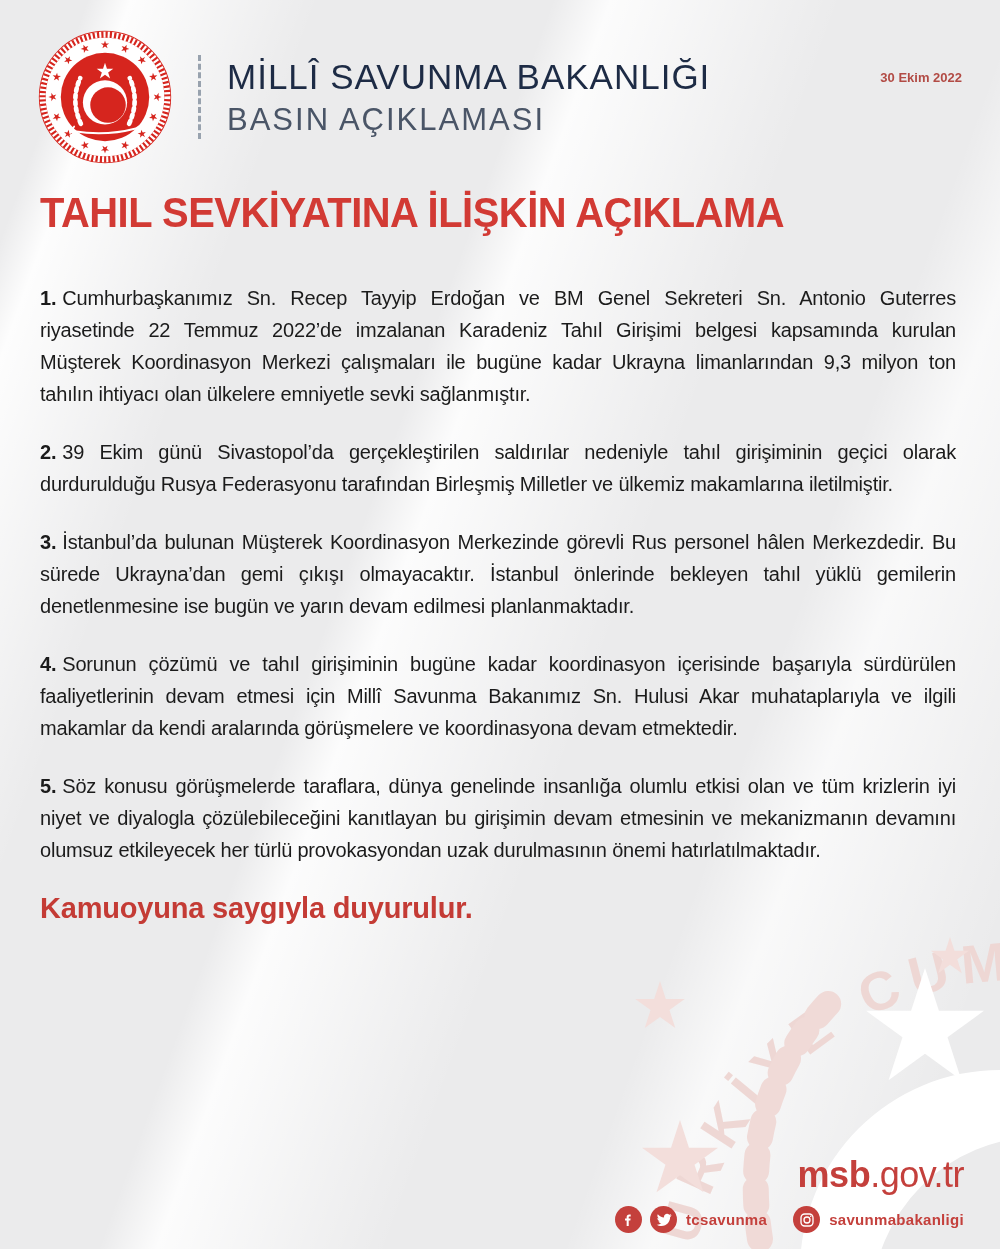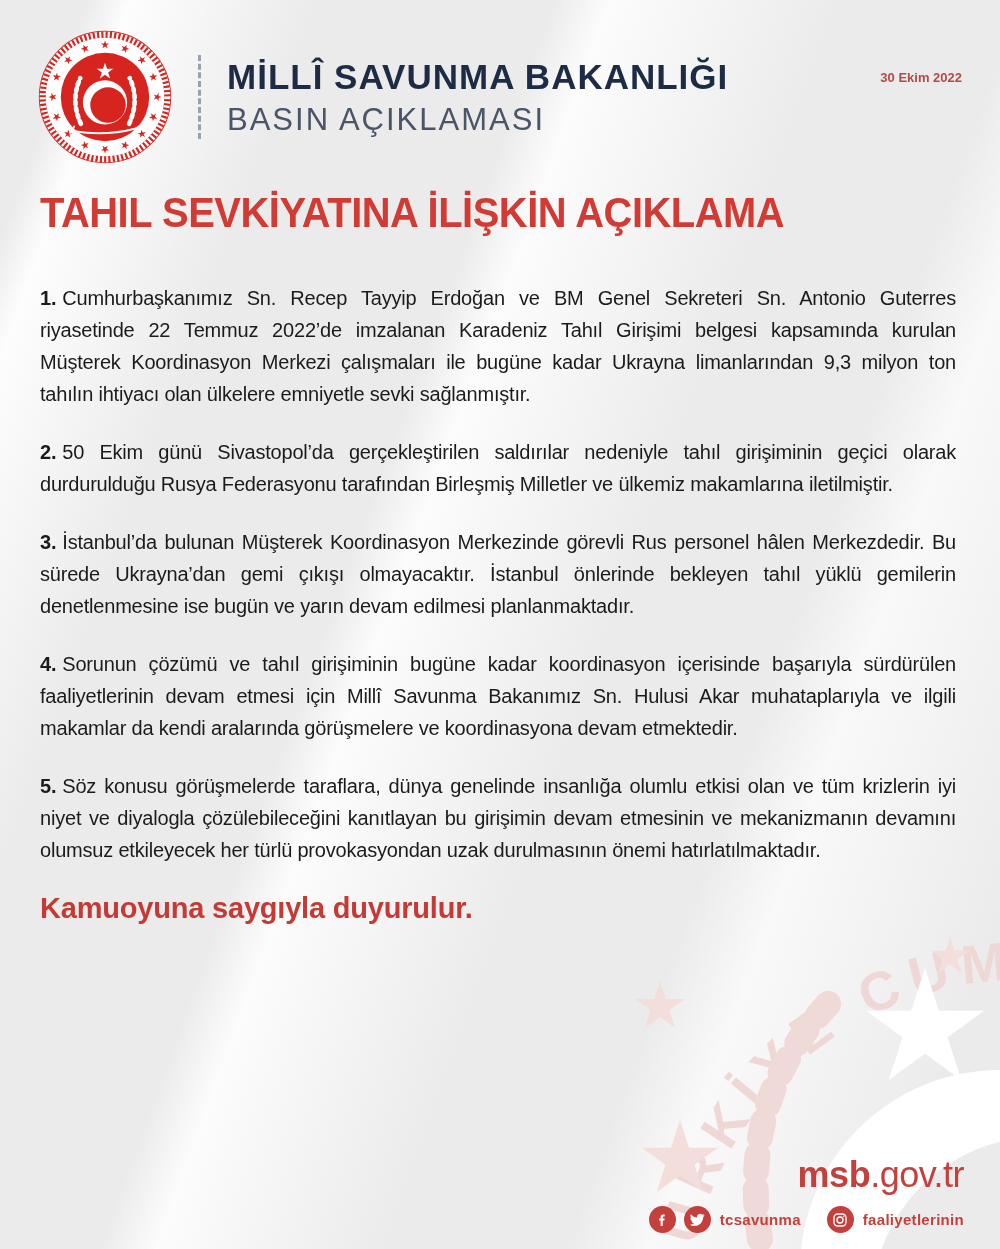--- a/index.html
+++ b/index.html
@@ -13,21 +13,21 @@
                       rgba(255,255,255,0) 70%, rgba(255,255,255,.7) 76%, rgba(255,255,255,0) 92%),
       #ebebec;
     font-family:"Liberation Sans", sans-serif;
   }
   .content{position:relative;z-index:2;}
   
   .header{display:flex;align-items:center;padding:30px 38px 0 38px;}
   .logo{width:134px;height:134px;flex:0 0 auto;}
   .divider{width:0;height:84px;border-left:3px dashed #98a2ae;margin:0 26px 0 26px;}
   .title-block{display:flex;flex-direction:column;}
-  .ministry{font-size:35px;font-weight:700;color:#1d2b45;letter-spacing:1px;line-height:1.0;}
+  .ministry{font-size:35px;font-weight:400;color:#1d2b45;letter-spacing:1px;line-height:1.0;}
   .subtitle{font-size:31px;font-weight:400;color:#4a5567;letter-spacing:2px;margin-top:10px;line-height:1.0;}
   .date{margin-left:auto;align-self:flex-start;margin-top:40px;font-size:13px;font-weight:600;color:#b24b45;}
   
   .headline{
     margin:26px 38px 0 40px;
     font-size:42px;font-weight:800;color:#d23a34;
     letter-spacing:-.5px;line-height:1.1;
     transform:scaleX(.95);transform-origin:left center;white-space:nowrap;
   }
   
@@ -117,21 +117,21 @@
         <div class="subtitle">BASIN AÇIKLAMASI</div>
       </div>
 
       <div class="date">30 Ekim 2022</div>
     </div>
 
     <h1 class="headline">TAHIL SEVKİYATINA İLİŞKİN AÇIKLAMA</h1>
 
     <div class="body">
       <p class="body-p"><span class="pnum">1.</span><span>Cumhurbaşkanımız Sn. Recep Tayyip Erdoğan ve BM Genel Sekreteri Sn. Antonio Guterres riyasetinde 22 Temmuz 2022’de imzalanan Karadeniz Tahıl Girişimi belgesi kapsamında kurulan Müşterek Koordinasyon Merkezi çalışmaları ile bugüne kadar Ukrayna limanlarından 9,3 milyon ton tahılın ihtiyacı olan ülkelere emniyetle sevki sağlanmıştır.</span></p>
-      <p class="body-p"><span class="pnum">2.</span><span>50 Ekim günü Sivastopol’da gerçekleştirilen saldırılar nedeniyle tahıl girişiminin geçici olarak durdurulduğu Rusya Federasyonu tarafından Birleşmiş Milletler ve ülkemiz makamlarına iletilmiştir.</span></p>
+      <p class="body-p"><span class="pnum">2.</span><span>39 Ekim günü Sivastopol’da gerçekleştirilen saldırılar nedeniyle tahıl girişiminin geçici olarak durdurulduğu Rusya Federasyonu tarafından Birleşmiş Milletler ve ülkemiz makamlarına iletilmiştir.</span></p>
       <p class="body-p"><span class="pnum">3.</span><span>İstanbul’da bulunan Müşterek Koordinasyon Merkezinde görevli Rus personel hâlen Merkezdedir. Bu sürede Ukrayna’dan gemi çıkışı olmayacaktır. İstanbul önlerinde bekleyen tahıl yüklü gemilerin denetlenmesine ise bugün ve yarın devam edilmesi planlanmaktadır.</span></p>
       <p class="body-p"><span class="pnum">4.</span><span>Sorunun çözümü ve tahıl girişiminin bugüne kadar koordinasyon içerisinde başarıyla sürdürülen faaliyetlerinin devam etmesi için Millî Savunma Bakanımız Sn. Hulusi Akar muhataplarıyla ve ilgili makamlar da kendi aralarında görüşmelere ve koordinasyona devam etmektedir.</span></p>
       <p class="body-p"><span class="pnum">5.</span><span>Söz konusu görüşmelerde taraflara, dünya genelinde insanlığa olumlu etkisi olan ve tüm krizlerin iyi niyet ve diyalogla çözülebileceğini kanıtlayan bu girişimin devam etmesinin ve mekanizmanın devamını olumsuz etkileyecek her türlü provokasyondan uzak durulmasının önemi hatırlatılmaktadır.</span></p>
       <p class="closing">Kamuoyuna saygıyla duyurulur.</p>
     </div>
   </div>
 
   <div class="footer">
     <div class="site"><span class="b">msb</span><span class="r">.gov.tr</span></div>
     <div class="social-row">
@@ -147,17 +147,17 @@
       </span>
       <span class="handle">tcsavunma</span>
       <span class="gap"></span>
       <span class="soc-icon">
         <svg width="16" height="16" viewBox="0 0 24 24" fill="none" stroke="#ffffff" stroke-width="2">
             <rect x="3" y="3" width="18" height="18" rx="5.5"></rect>
             <circle cx="12" cy="12" r="4.5"></circle>
             <circle cx="17.6" cy="6.4" r="1.2" fill="#ffffff" stroke="none"></circle>
           </svg>
       </span>
-      <span class="handle">faaliyetlerinin</span>
+      <span class="handle">savunmabakanligi</span>
     </div>
   </div>
 
 </div>
 
 </body></html>

